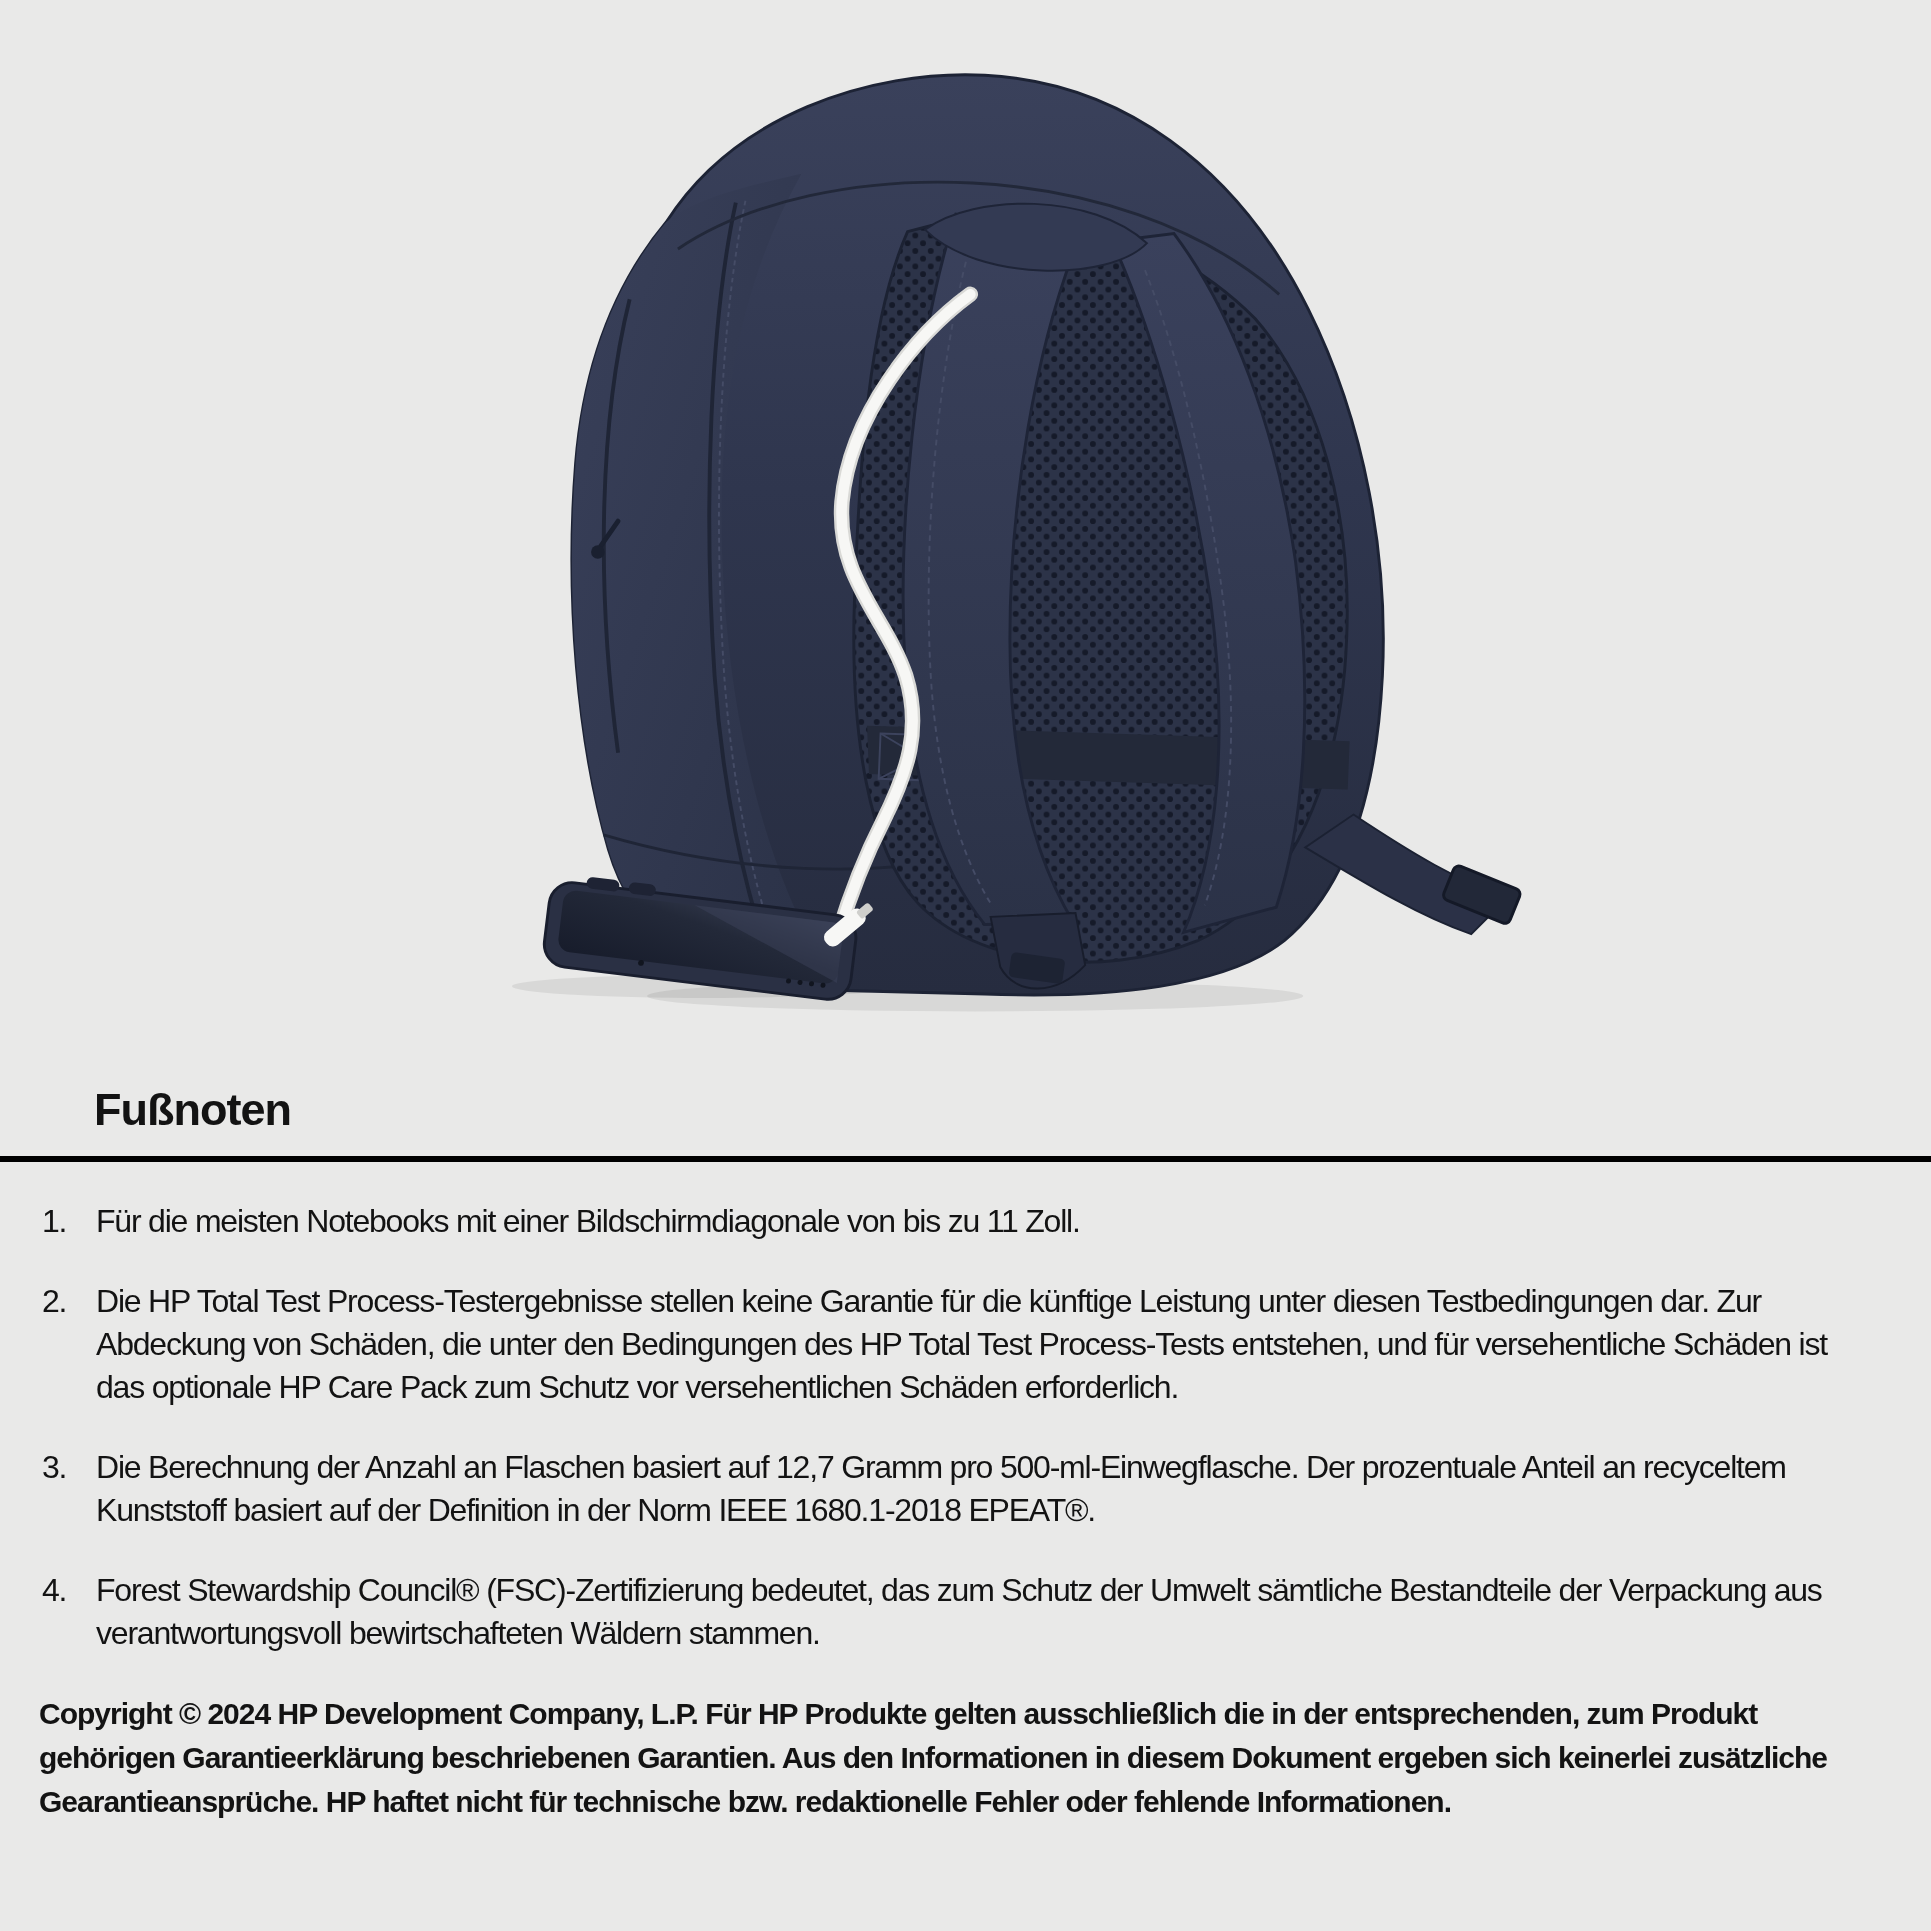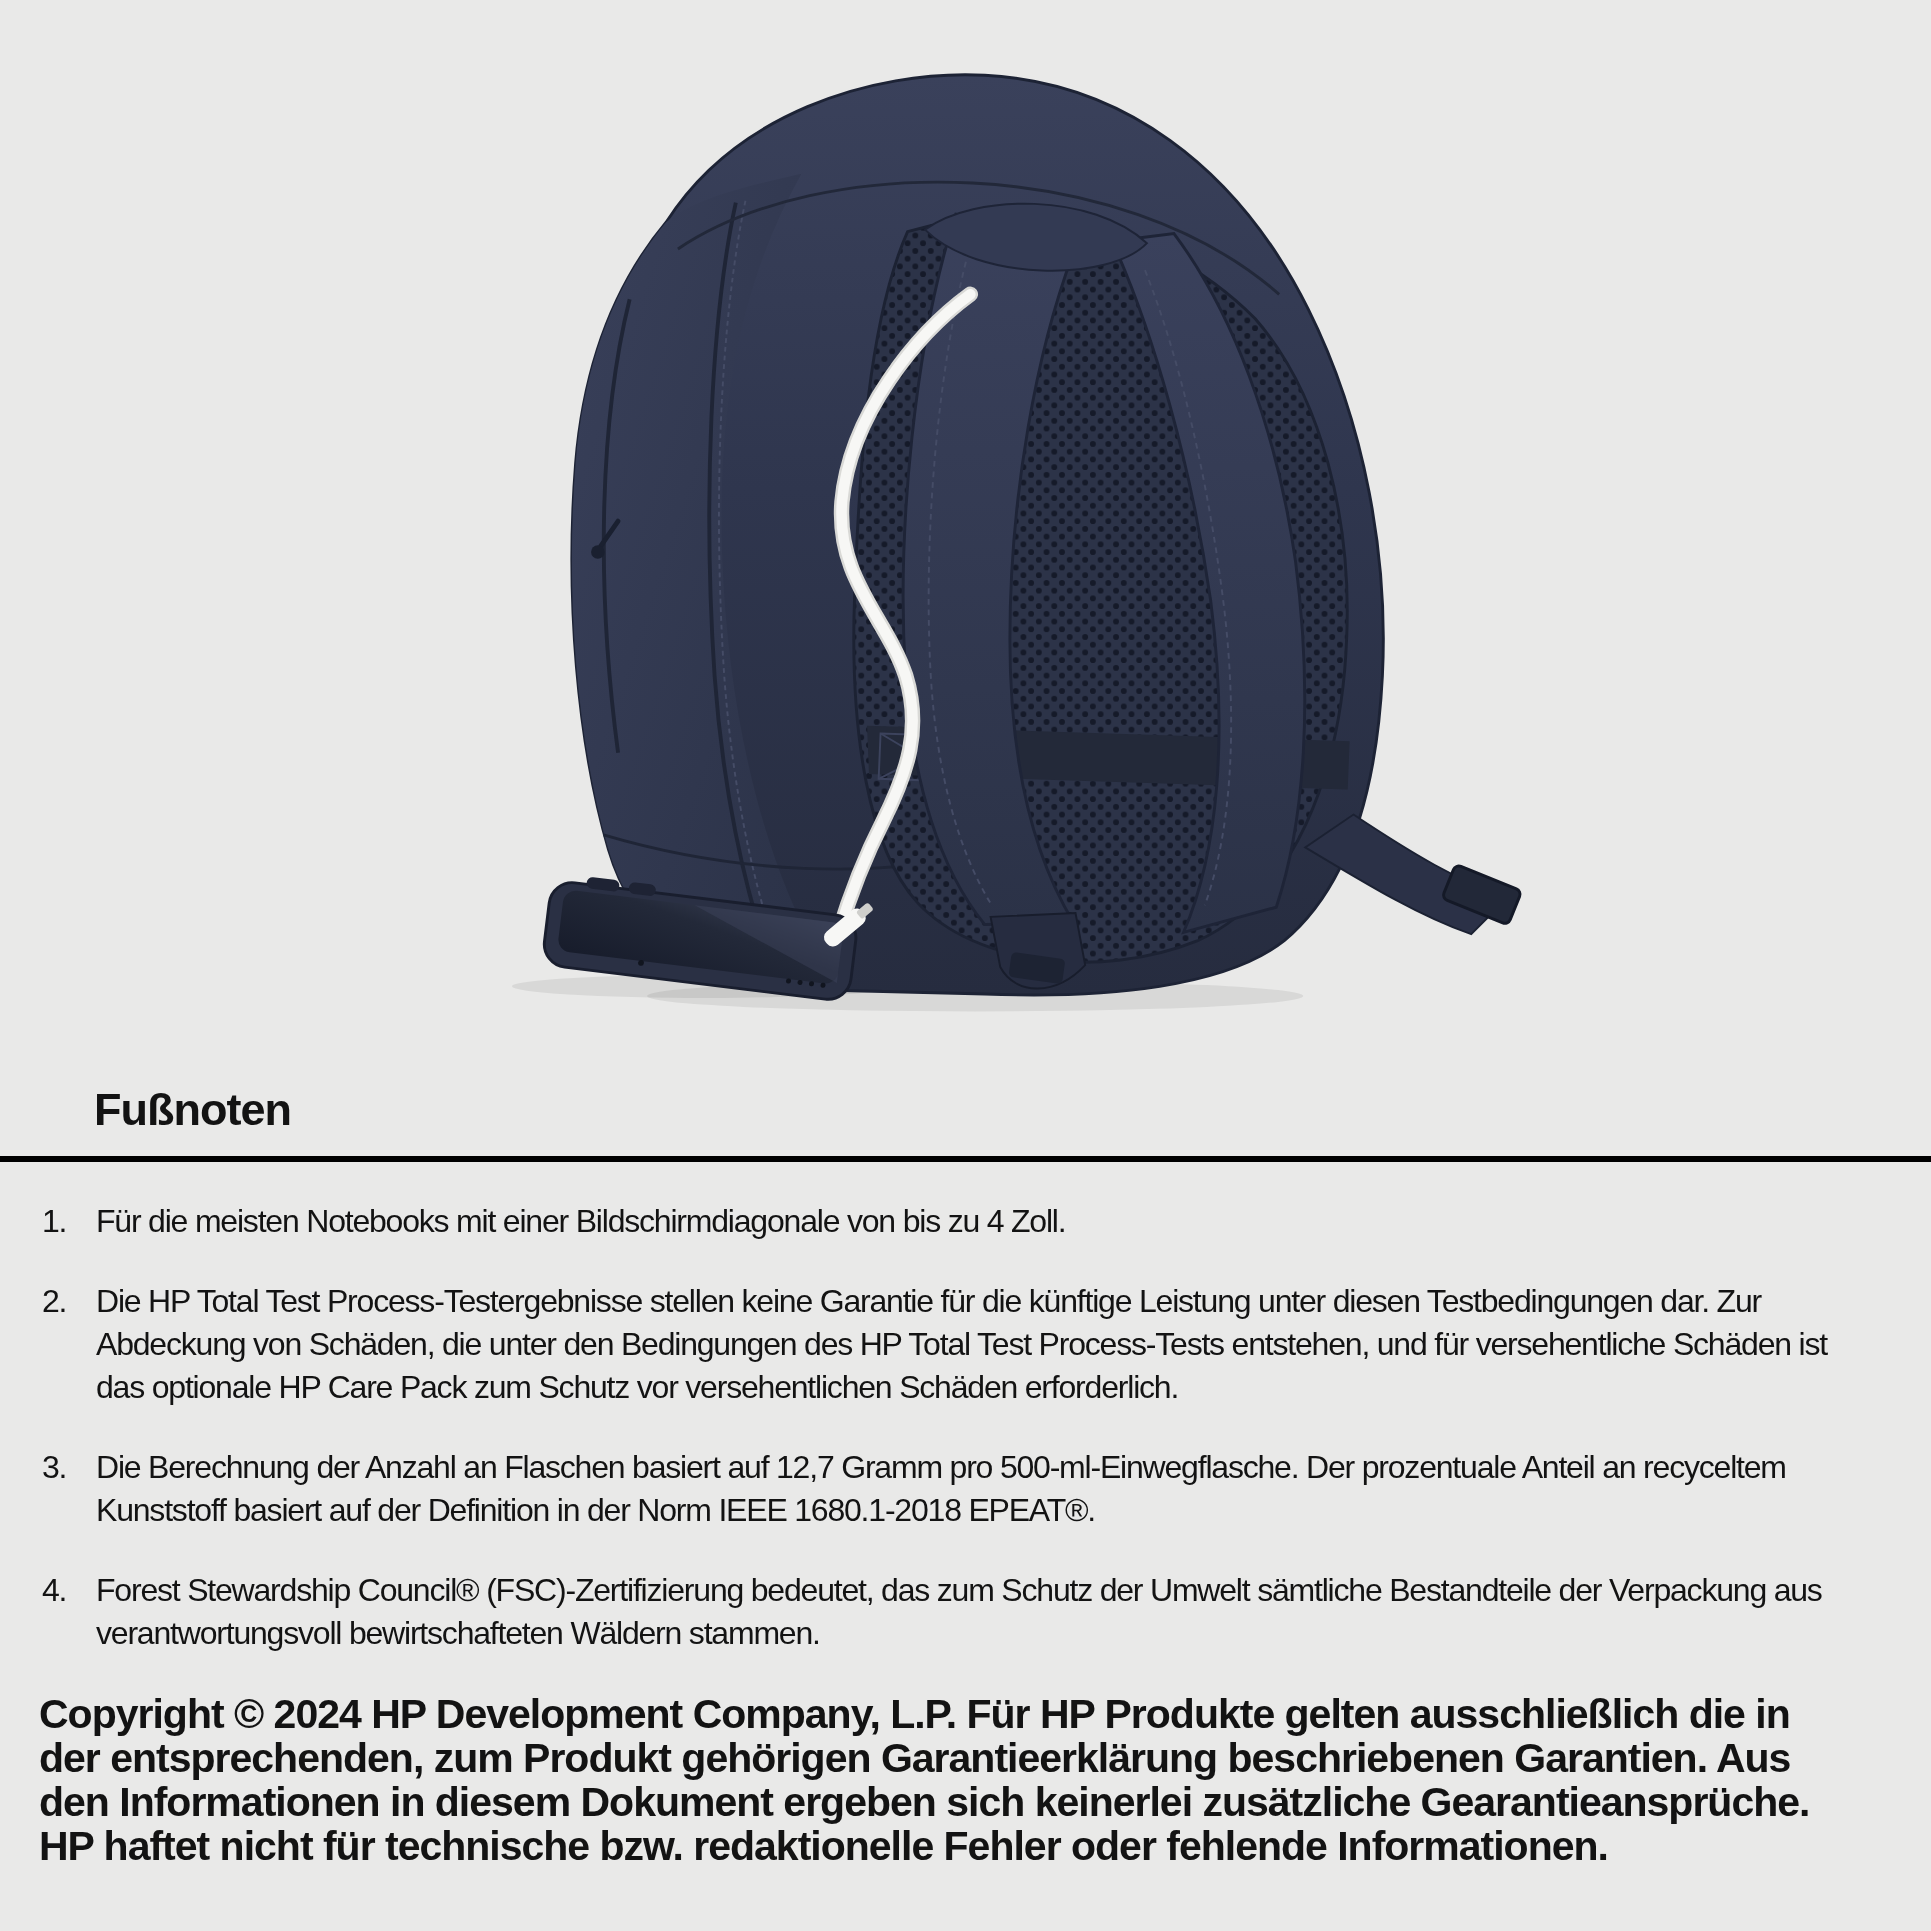--- a/index.html
+++ b/index.html
@@ -22,21 +22,21 @@
   }
   .footnotes{padding:0 100px 0 42px;}
   .footnote-row{
     display:flex;align-items:flex-start;margin-bottom:37px;
     font-size:32px;line-height:43px;letter-spacing:-1.2px;
   }
   .footnote-number{flex:0 0 54px;}
   .footnote-text{flex:1;}
   .copyright{
     margin-top:27px;padding:0 87px 0 39px;
-    font-size:41px;font-weight:bold;line-height:44px;letter-spacing:-1px;
+    font-size:30px;font-weight:bold;line-height:44px;letter-spacing:-1px;
   }
 </style>
 </head>
 <body>
 
 <div class="hero">
   <svg viewBox="0 0 2000 1060" aria-hidden="true">
     <defs>
       <linearGradient id="bagGrad" x1="0" y1="0" x2="0" y2="1">
         <stop offset="0" stop-color="#3a415b"></stop>
@@ -170,21 +170,21 @@
 </div>
 
 <div class="section-title">Fußnoten</div>
 
 <div class="divider"></div>
 
 <div class="lower">
   <div class="footnotes">
     <div class="footnote-row">
       <div class="footnote-number">1.</div>
-      <div class="footnote-text">Für die meisten Notebooks mit einer Bildschirmdiagonale von bis zu 4 Zoll.</div>
+      <div class="footnote-text">Für die meisten Notebooks mit einer Bildschirmdiagonale von bis zu 11 Zoll.</div>
     </div>
     <div class="footnote-row">
       <div class="footnote-number">2.</div>
       <div class="footnote-text">Die HP Total Test Process-Testergebnisse stellen keine Garantie für die künftige Leistung unter diesen Testbedingungen dar. Zur Abdeckung von Schäden, die unter den Bedingungen des HP Total Test Process-Tests entstehen, und für versehentliche Schäden ist das optionale HP Care Pack zum Schutz vor versehentlichen Schäden erforderlich.</div>
     </div>
     <div class="footnote-row">
       <div class="footnote-number">3.</div>
       <div class="footnote-text">Die Berechnung der Anzahl an Flaschen basiert auf 12,7 Gramm pro 500-ml-Einwegflasche. Der prozentuale Anteil an recyceltem Kunststoff basiert auf der Definition in der Norm IEEE 1680.1-2018 EPEAT®.</div>
     </div>
     <div class="footnote-row">

